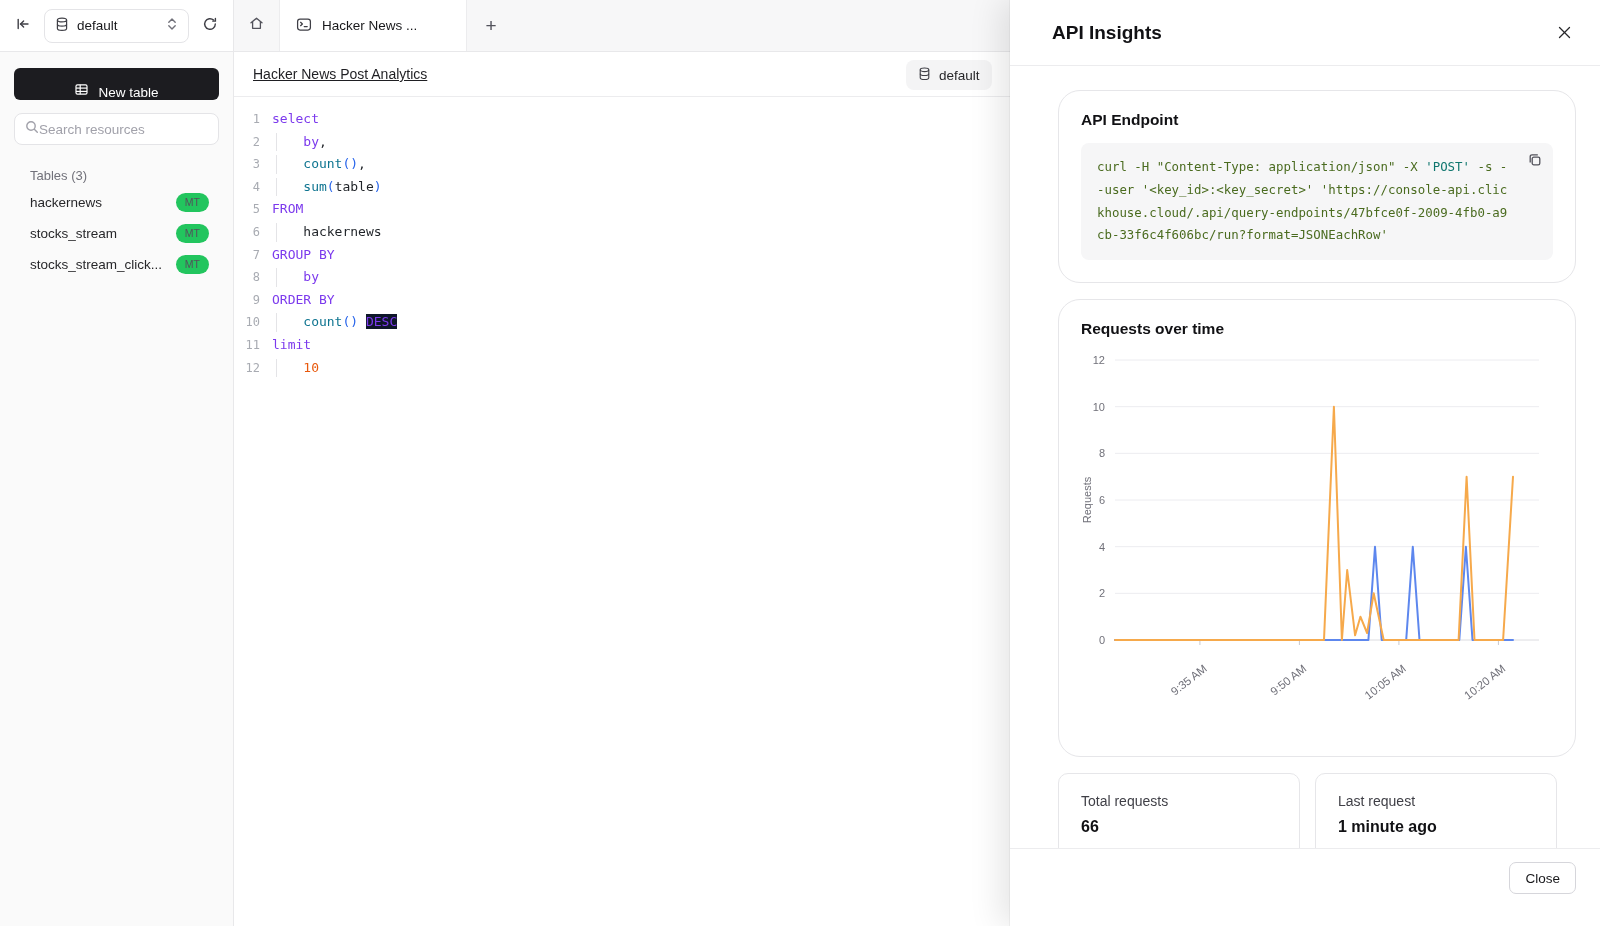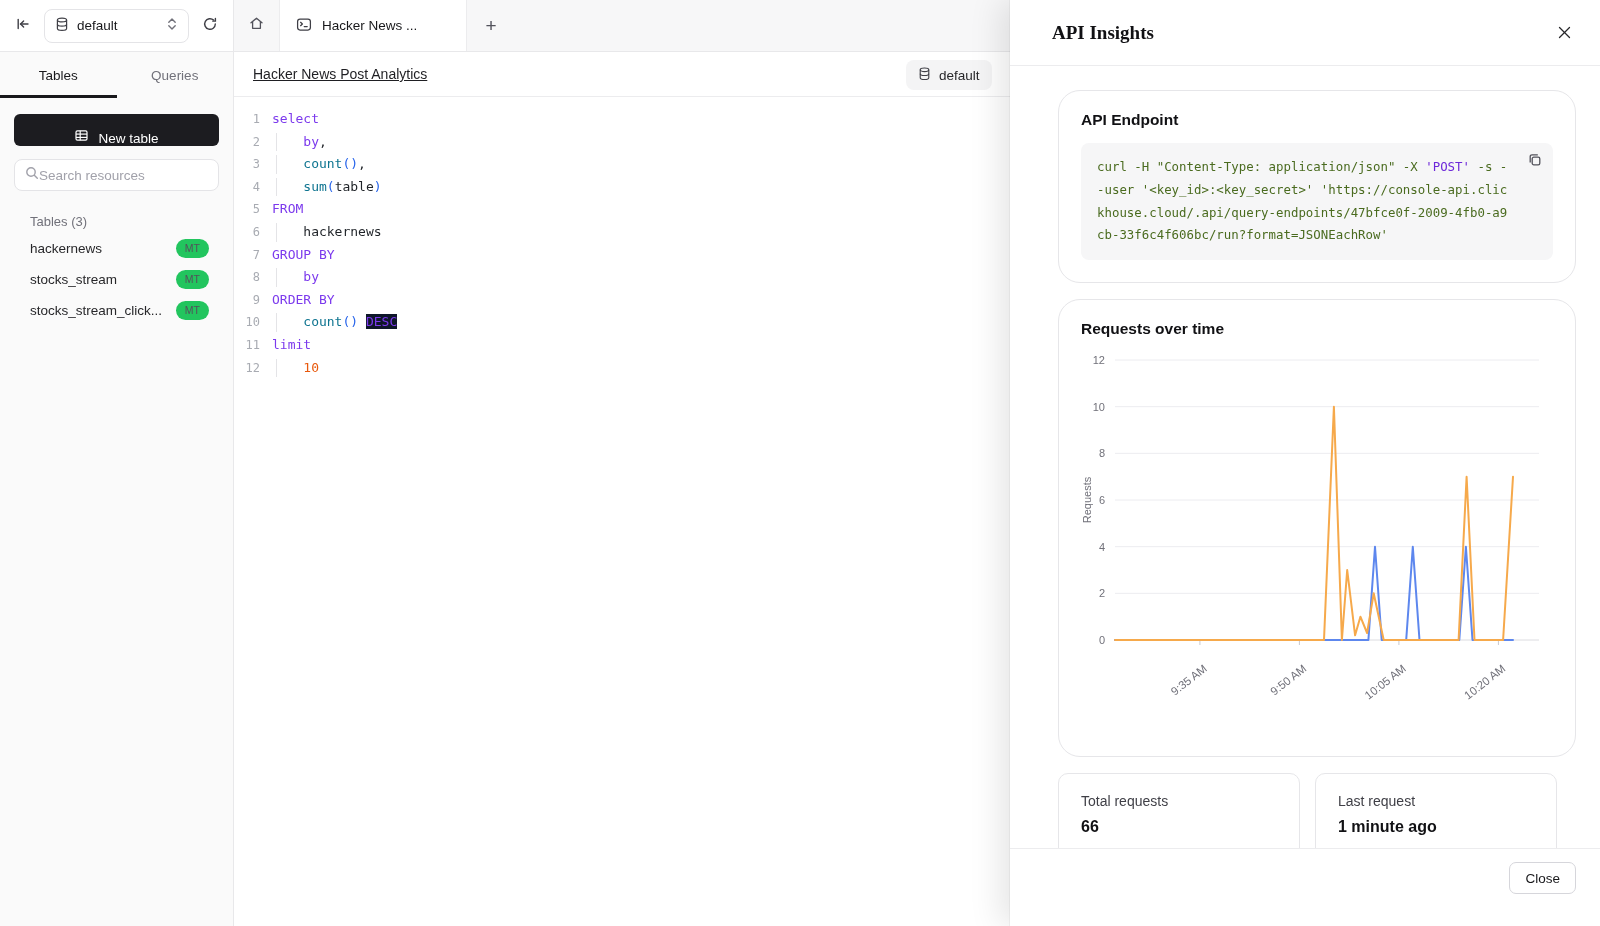--- a/index.html
+++ b/index.html
@@ -69,32 +69,32 @@
   .tok.num { color:#e8590c; }
   .tok.sel { background:#0f172a; }
 
   
   .panel { position:absolute; top:0; right:0; width:590px; height:926px; background:#fff;
            box-shadow:-10px 0 30px rgba(0,0,0,.10), -1px 0 0 rgba(0,0,0,.04);
            display:flex; flex-direction:column; z-index:10; }
   .panel-header { height:66px; border-bottom:1px solid #ececee; display:flex;
                   align-items:center; justify-content:space-between;
                   padding:0 29px 0 42px; flex:none; }
-  .panel-title { font-size:19px; font-weight:700; color:#111114;font-family:Liberation Serif, serif; }
+  .panel-title { font-size:19px; font-weight:700; color:#111114; }
   .panel-close { cursor:pointer; display:flex; }
   .panel-content { flex:1; overflow:hidden; padding:0 24px 0 48px; }
   .card { border:1px solid #e6e6e9; border-radius:22px; background:#fff; }
   .endpoint-card { margin-top:24px; padding:20px 22px 22px; }
   .card-title { font-size:15.5px; font-weight:700; color:#111114; }
   .code-block { margin-top:14px; background:#f6f6f7; border-radius:8px;
                 padding:13px 42px 13px 16px; position:relative;
                 font-family:"DejaVu Sans Mono", monospace; font-size:12.4px;
                 line-height:1.84; word-break:break-all; }
   .curl-dark  { color:#4a6b1f; }
-  .curl-light { color:#6d28d9; }
+  .curl-light { color:#0f766e; }
   .copy-btn { position:absolute; top:9px; right:10px; cursor:pointer; display:flex; }
 
   .chart-card { margin-top:16px; padding:20px 22px 8px; height:458px; }
   .chart-head { display:flex; align-items:center; justify-content:space-between; }
   .tp-group { display:flex; align-items:center; gap:11px; }
   .tp-label { font-size:13.5px; font-weight:700; color:#18181b; }
   .select { border:1px solid #d6d6db; border-radius:8px; height:31px; width:163px;
             display:flex; align-items:center; justify-content:space-between;
             padding:0 10px; font-size:13.5px; color:#27272a; cursor:pointer; background:#fff; }
   .chart-wrap { margin-top:12px; }
@@ -143,25 +143,20 @@
     <div class="icon-btn">
       <span>
         <svg width="16" height="16" viewBox="0 0 16 16" fill="none" stroke="#3f3f46" stroke-width="1.4" stroke-linecap="round">
           <path d="M13.3 8A5.3 5.3 0 1 1 11.6 4.1"></path>
             <path d="M13.4 2.4v2.7h-2.7"></path>
         </svg>
       </span>
     </div>
   </div>
 
-  <div class="side-tabs">
-    <div class="side-tab active">Tables</div>
-    <div class="side-tab">Queries</div>
-    <div class="underline"></div>
-  </div>
 
   <div class="new-table-btn">
     <span>
       <svg width="15" height="15" viewBox="0 0 15 15" fill="none" stroke="#ffffff" stroke-width="1.2">
         <rect x="2" y="2.8" width="11" height="9.4" rx="1.4"></rect>
         <path d="M2 6.1h11"></path>
           <path d="M2 9.4h11"></path>
           <path d="M6.2 2.8v9.4"></path>
       </svg>
     </span>

